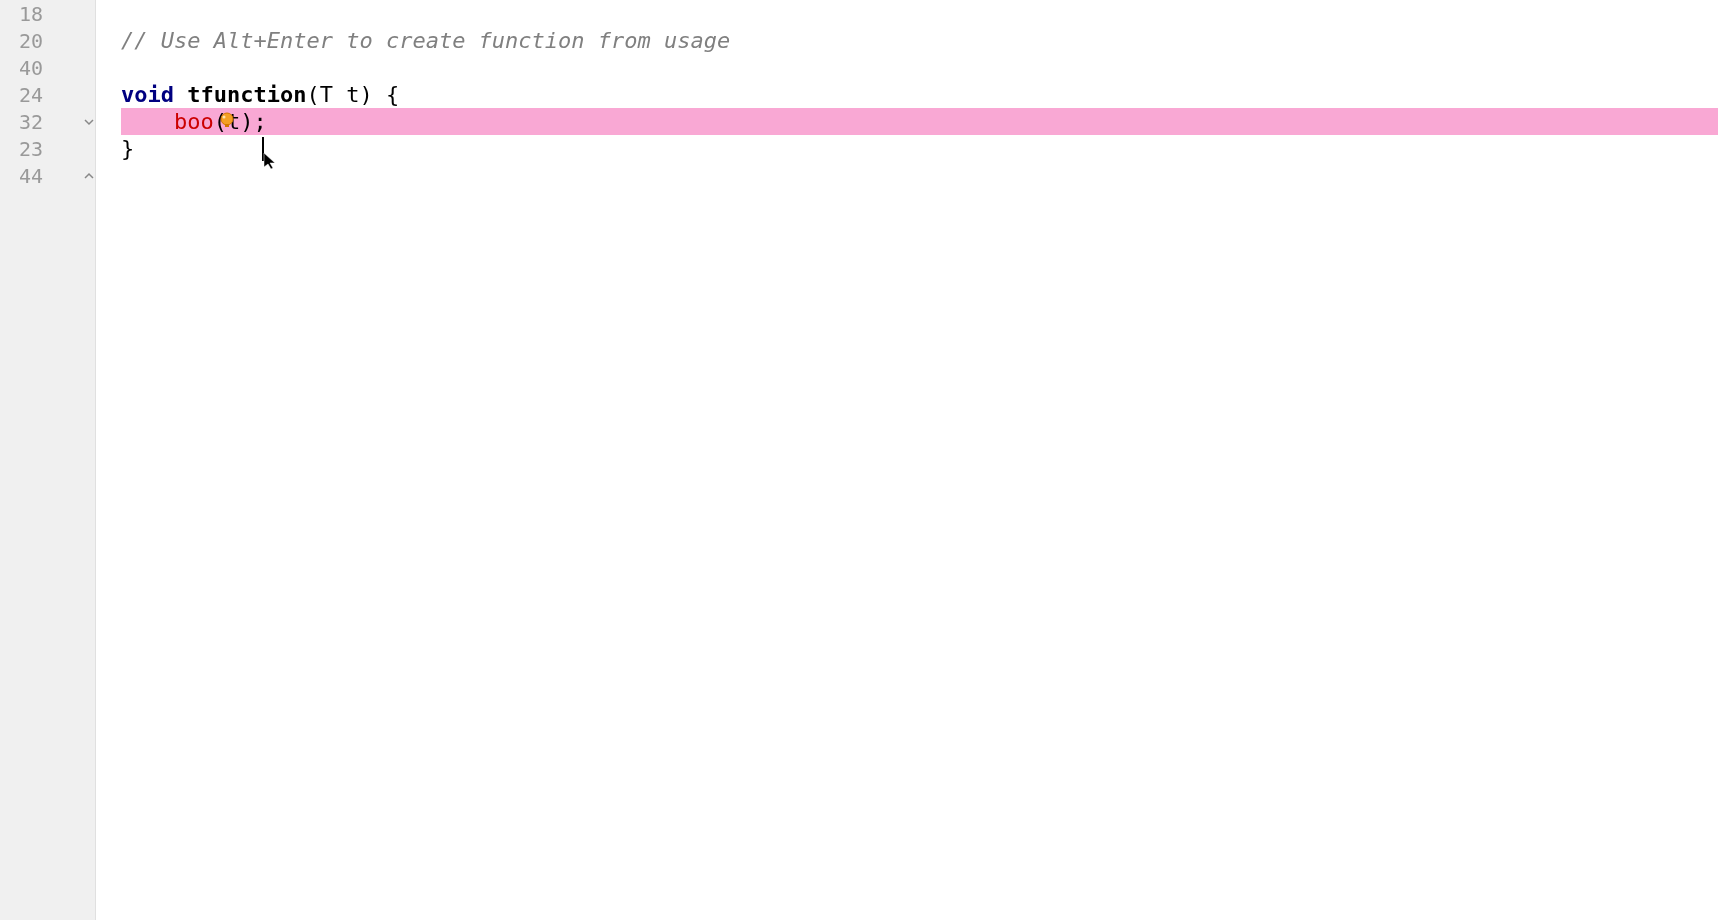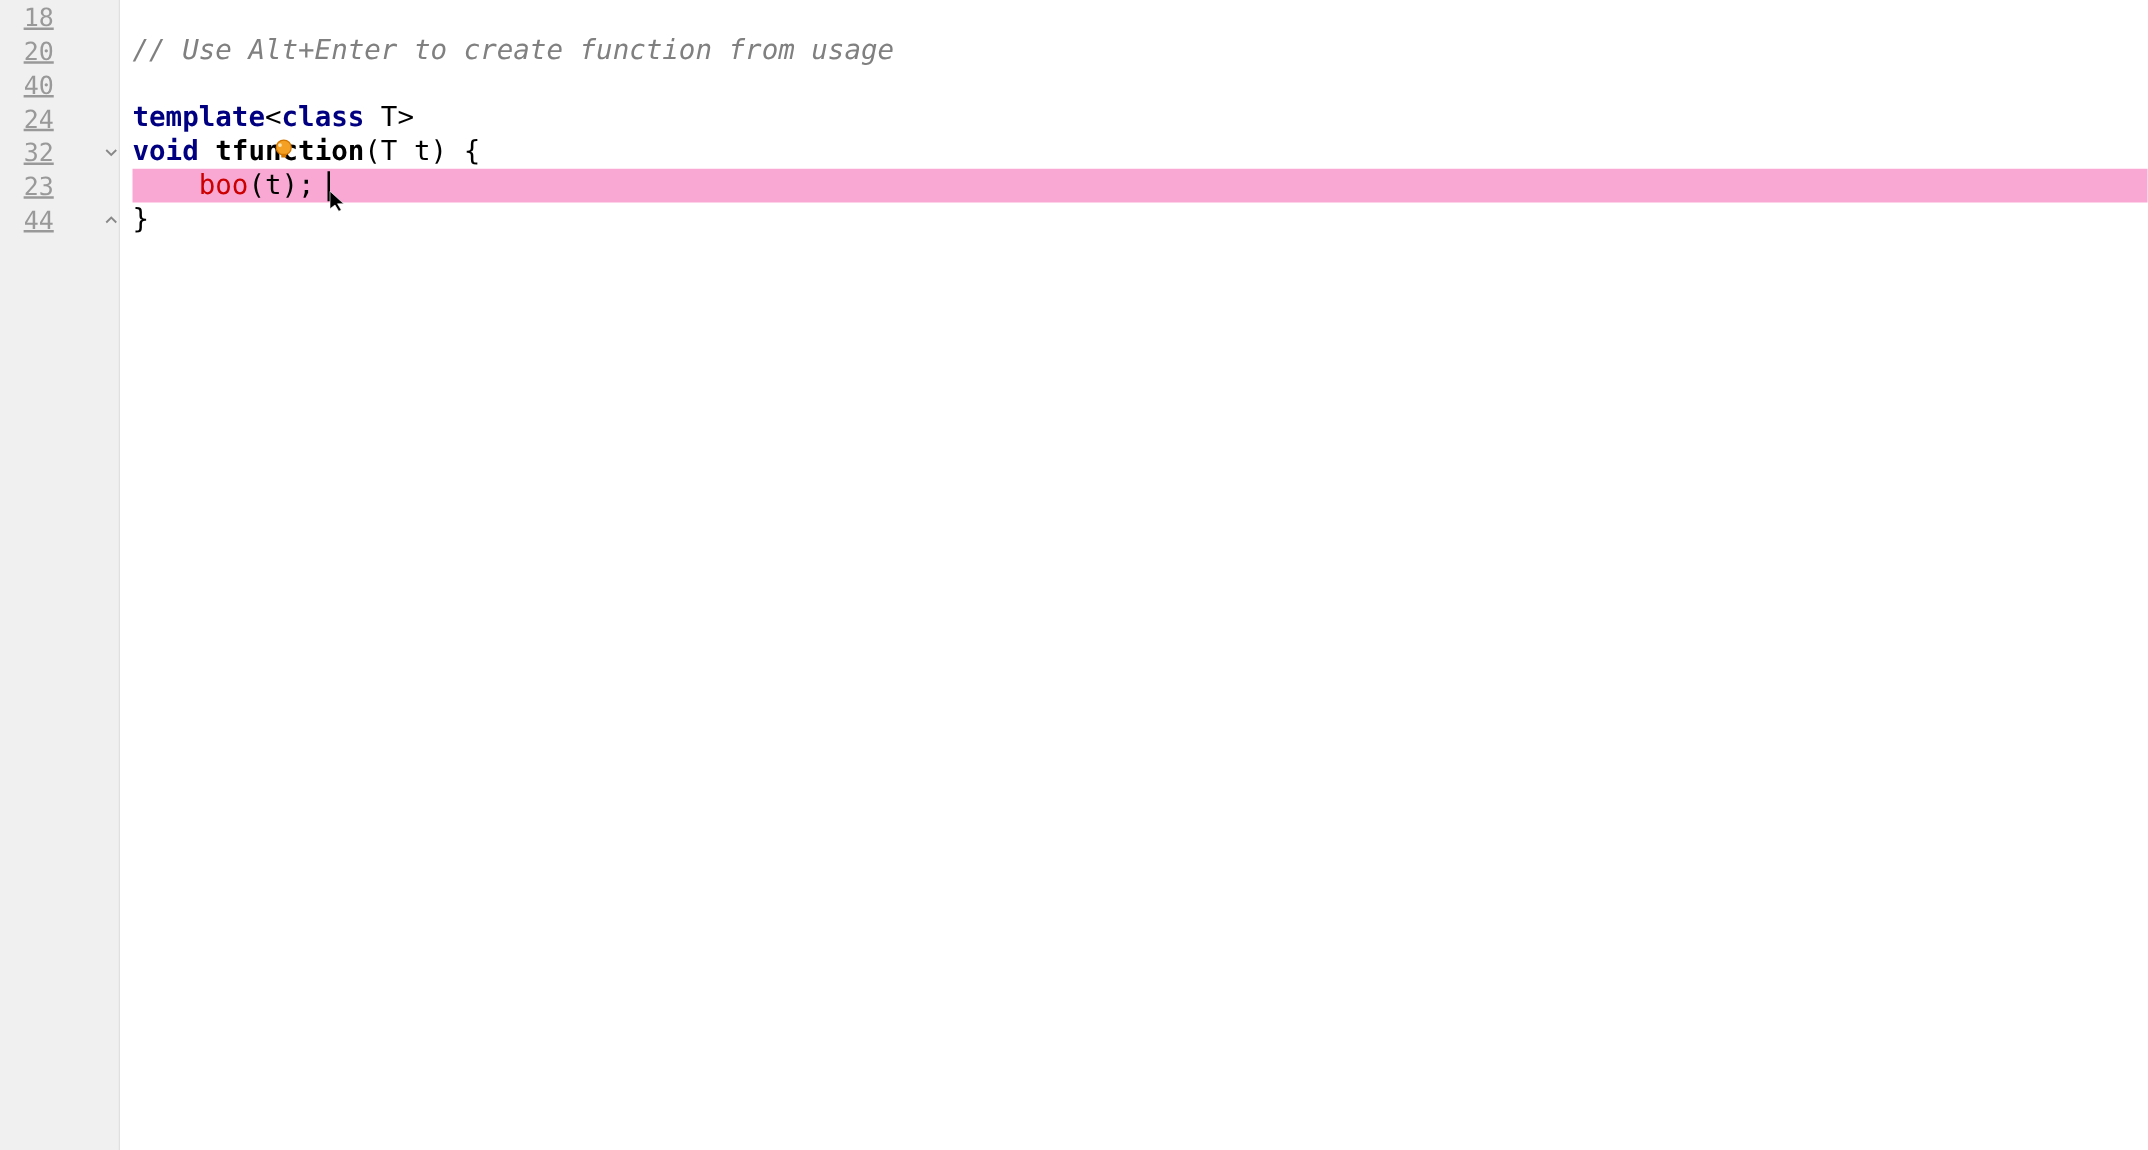--- a/index.html
+++ b/index.html
@@ -26,21 +26,20 @@
     }
     .gutter-line {
       height: 27px;
       display: flex;
       align-items: center;
       justify-content: flex-end;
       padding-right: 52px;
       color: #999999;
       font-size: 20px;
       position: relative;
-      text-decoration: underline;
     }
     .fold-marker {
       position: absolute;
       right: 0;
       width: 12px;
       height: 12px;
       display: flex;
       align-items: center;
       justify-content: center;
     }
@@ -52,20 +51,21 @@
       flex: 1;
       padding-left: 10px;
       position: relative;
     }
     .code-line {
       height: 27px;
       display: flex;
       align-items: center;
       white-space: pre;
       position: relative;
+      margin-left: 15px;
     }
     .line-highlight {
       background: #f9a8d4;
     }
     .comment {
       color: #808080;
       font-style: italic;
     }
     .keyword {
       color: #000080;
@@ -144,23 +144,20 @@
   </div>
 </div>
 
 <div class="editor">
   <div class="code-line"></div>
   <div class="code-line">
     <span class="comment">// Use Alt+Enter to create function from usage</span>
   </div>
   <div class="code-line"></div>
   <div class="code-line">
-    <span class="keyword">template</span><span class="normal">&lt;</span><span class="keyword">class</span><span class="normal"> T&gt;</span>
-  </div>
-  <div class="code-line">
     <span class="keyword">void</span><span class="normal"> </span><span class="function-name">tfunction</span><span class="normal">(T t) {</span>
   </div>
   <div class="code-line line-highlight">
     <span class="normal">    </span><span class="error-text">boo</span><span class="normal">(t);</span>
   </div>
   <div class="code-line">
     <span class="normal">}</span>
   </div>
 
   <div class="intention-bulb">

